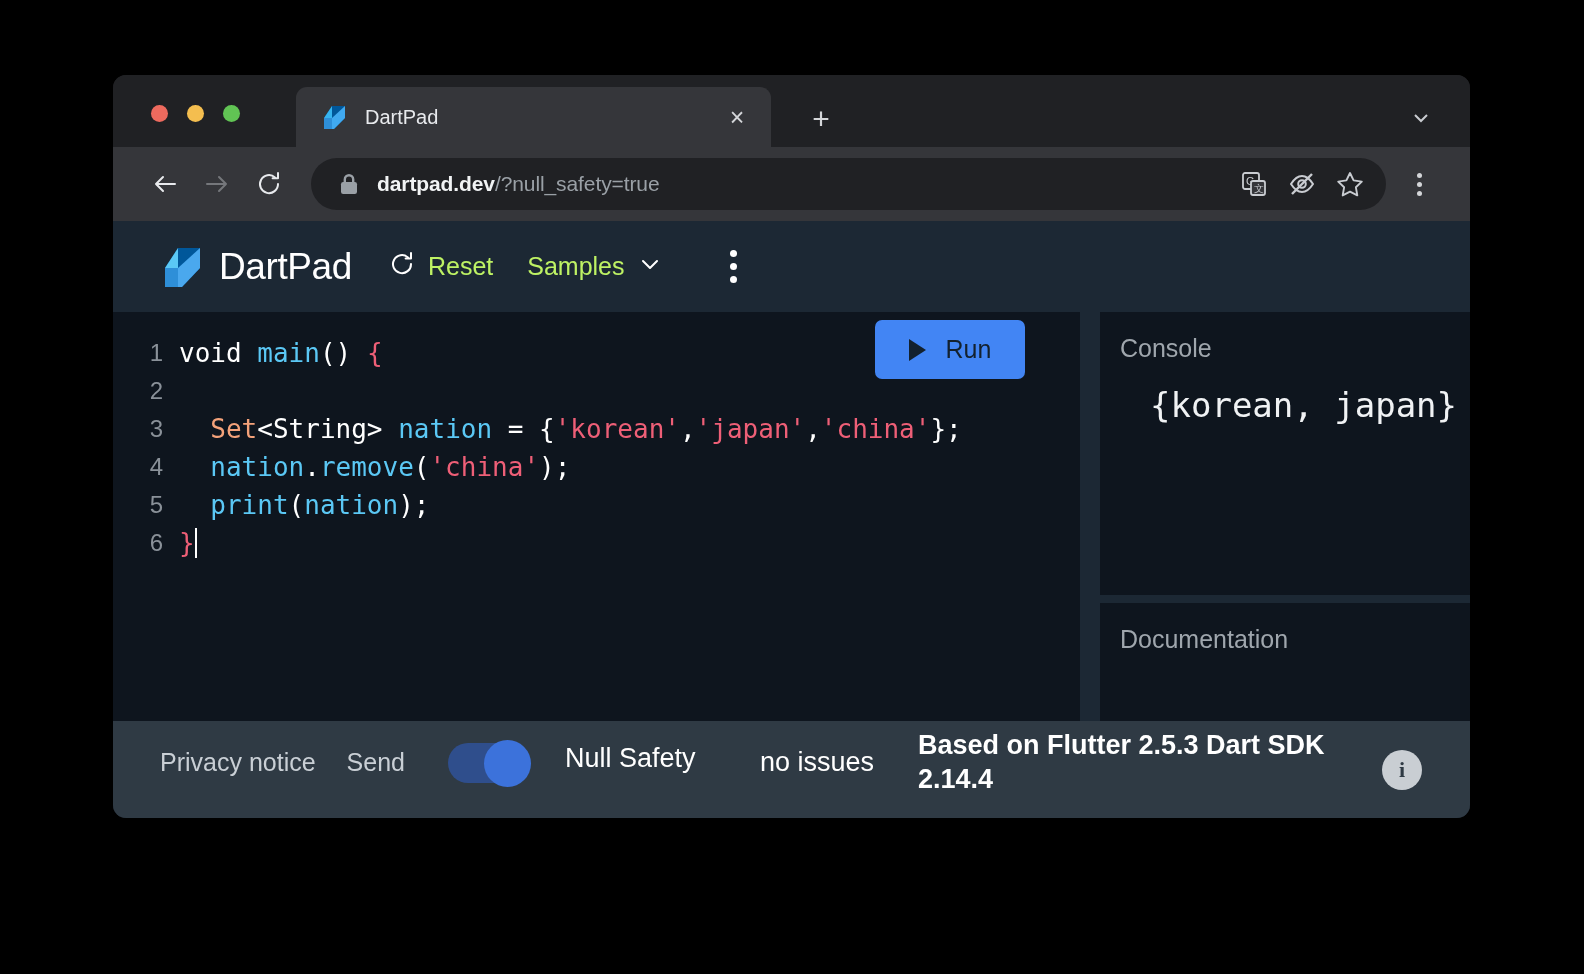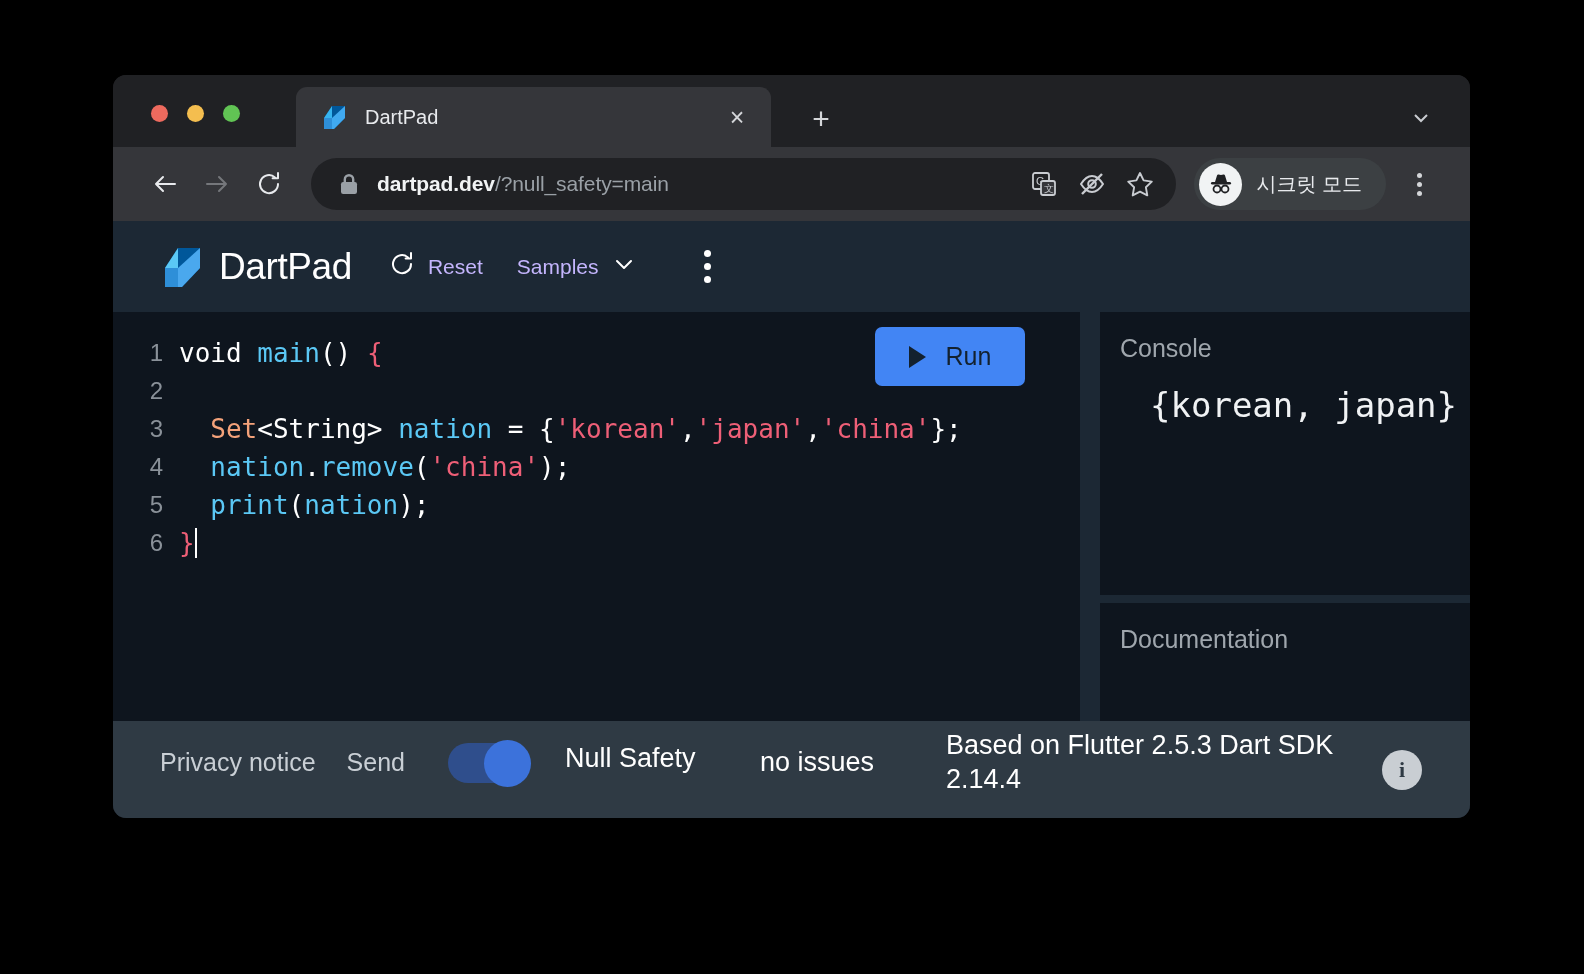--- a/index.html
+++ b/index.html
@@ -217,21 +217,21 @@
   }
   .dp-action {
     display: flex;
     align-items: center;
     gap: 12px;
     color: #FFFFFF;
     font-size: 25px;
     margin-right: 34px;
     white-space: nowrap;
   }
-  .dp-action .lbl { font-size: 21px; color: #c4b5fd; }
+  .dp-action .lbl { font-size: 25px; color: #bef264; }
   .dp-kebab {
     width: 46px; height: 46px;
     display: flex; flex-direction: column;
     align-items: center; justify-content: center;
     gap: 6px;
     margin-left: 14px;
   }
   .dp-kebab i { width: 7px; height: 7px; border-radius: 50%; background: #FFFFFF; display:block; }
 
   
@@ -288,21 +288,21 @@
     display: inline-block;
     width: 2px;
     height: 30px;
     background: #FFFFFF;
     vertical-align: -6px;
   }
 
   .run-button {
     position: absolute;
     right: 55px;
-    top: 15px;
+    top: 8px;
     width: 150px;
     height: 59px;
     background: #4285F4;
     border-radius: 7px;
     display: flex;
     align-items: center;
     justify-content: center;
     gap: 20px;
     color: #0E151E;
   }
@@ -401,22 +401,23 @@
     font-size: 27px;
     color: #FFFFFF;
     line-height: 34px;
     margin-left: 12px;
   }
   .sdk-info {
     flex: 1;
     font-size: 27px;
     color: #FFFFFF;
     line-height: 34px;
-    margin-left: 36px;
+    margin-left: 8px;
     max-width: 420px;
+    font-weight: bold;
   }
   .info-icon {
     position: absolute;
     right: 48px;
     top: 50%;
     transform: translateY(-50%);
     width: 40px; height: 40px;
     border-radius: 50%;
     background: #C9CED3;
     color: #2F3A44;
@@ -484,21 +485,21 @@
         </svg>
       </div>
 
       <div class="omnibox">
         <span class="lock-icon">
           <svg width="20" height="23" viewBox="0 0 20 23">
             <rect x="2" y="9" width="16" height="12" rx="2.2" fill="#9AA0A6"></rect>
             <path d="M5.8 9 V6.4 A4.2 4.2 0 0 1 14.2 6.4 V9" fill="none" stroke="#9AA0A6" stroke-width="2.4"></path>
           </svg>
         </span>
-        <span class="url-text"><span class="host">dartpad.dev</span><span class="path">/?null_safety=main</span></span>
+        <span class="url-text"><span class="host">dartpad.dev</span><span class="path">/?null_safety=true</span></span>
 
         <span class="omni-icon">
           <svg width="28" height="28" viewBox="0 0 28 28" fill="none" stroke="#C9CCD1" stroke-width="1.8">
             <rect x="3" y="3" width="16" height="16" rx="2"></rect>
             <text x="6" y="15" font-size="11" fill="#C9CCD1" stroke="none" font-family="Liberation Sans, sans-serif">G</text>
             <rect x="11" y="11" width="14" height="14" rx="2" fill="#35363A"></rect>
             <text x="14" y="22" font-size="10" fill="#C9CCD1" stroke="none" font-family="Liberation Sans, sans-serif">文</text>
           </svg>
         </span>
 
@@ -510,33 +511,20 @@
           </svg>
         </span>
 
         <span class="omni-icon">
           <svg width="30" height="30" viewBox="0 0 30 30" fill="none" stroke="#C9CCD1" stroke-width="1.9" stroke-linejoin="round">
             <path d="M15 4 L18.6 11.4 L26.8 12.6 L20.9 18.3 L22.3 26.4 L15 22.6 L7.7 26.4 L9.1 18.3 L3.2 12.6 L11.4 11.4 Z"></path>
           </svg>
         </span>
       </div>
 
-      <div class="incognito-badge">
-        <span class="incognito-avatar">
-          <svg width="30" height="30" viewBox="0 0 30 30">
-            <path d="M9 13 L11 6.5 Q11.4 5.4 12.6 5.6 L15 6 L17.4 5.6 Q18.6 5.4 19 6.5 L21 13 Z" fill="#202124"></path>
-            <rect x="5" y="13" width="20" height="2.4" rx="1.2" fill="#202124"></rect>
-            <circle cx="11" cy="20" r="4.4" fill="#202124"></circle>
-            <circle cx="19" cy="20" r="4.4" fill="#202124"></circle>
-            <circle cx="11" cy="20" r="2.6" fill="#F1F3F4"></circle>
-            <circle cx="19" cy="20" r="2.6" fill="#F1F3F4"></circle>
-          </svg>
-        </span>
-        <span class="incognito-label">시크릿 모드</span>
-      </div>
 
       <div class="kebab">
         <i></i>
           <i></i>
           <i></i>
       </div>
     </div>
 
     <div class="dartpad">
 

